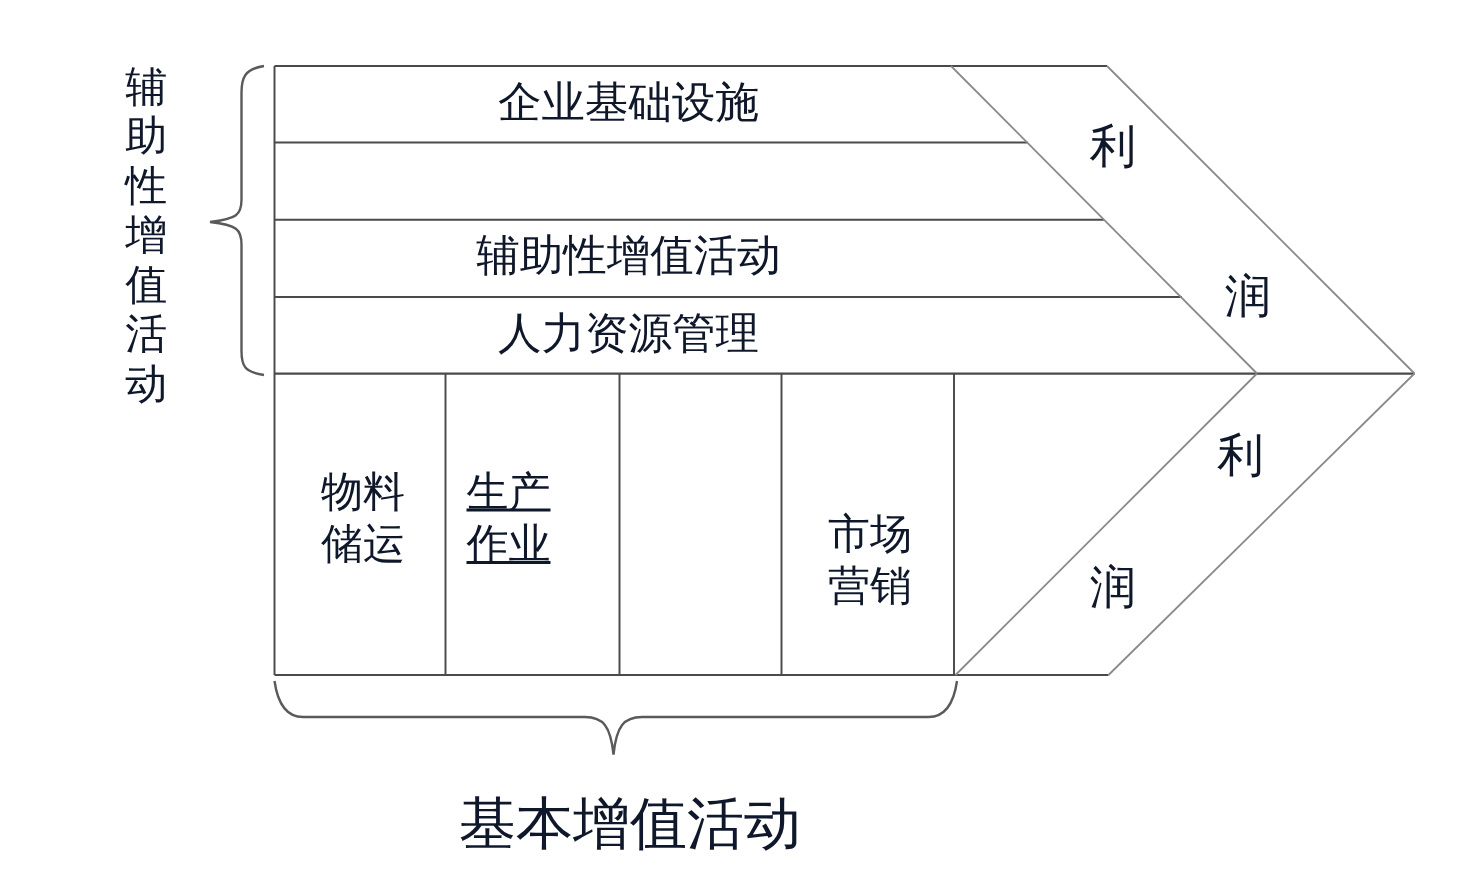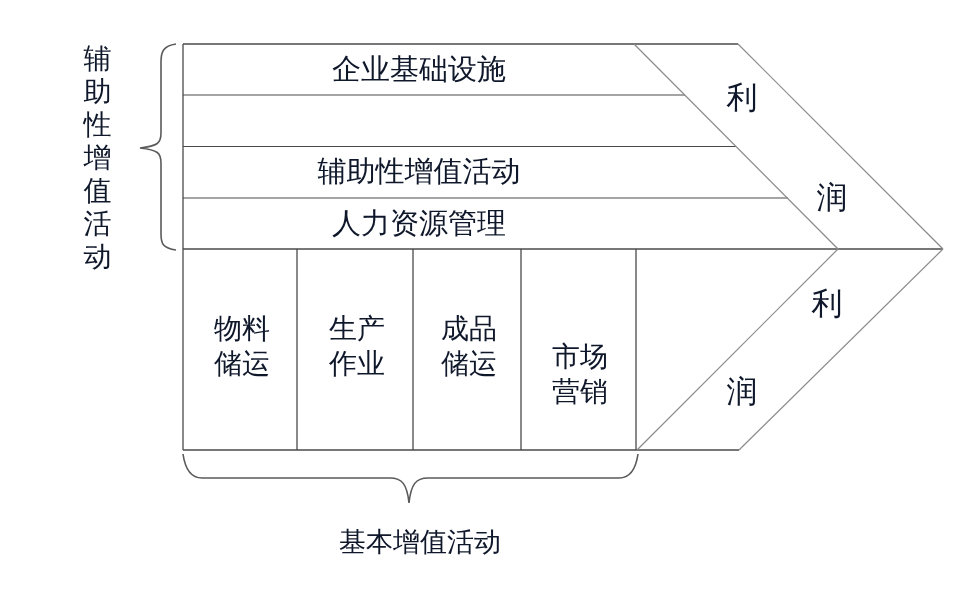--- a/index.html
+++ b/index.html
@@ -51,42 +51,42 @@
   
   .col-label {
     top: 311px;
     width: 60px;
     text-align: right;
     font-size: 28px;
     line-height: 35px;
     word-break: break-all;
   }
   .col-label.c0 { left: 210px; }
-  .col-label.c1 { left: 325px; }
+  .col-label.c1 { left: 307px; text-decoration: underline; }
   .col-label.c2 { left: 437px; }
   .col-label.c3 { left: 548px; margin-top: 28px; }
   .col-label.c4 { left: 650px; }
   
   .profit-char {
     font-size: 31px;
     line-height: 34px;
     width: 34px;
     text-align: center;
   }
   .pu1 { left: 725px; top: 81px; }
   .pu2 { left: 815px; top: 181px; }
   .pl1 { left: 810px; top: 287px; }
   .pl2 { left: 725px; top: 375px; }
   
   .bottom-caption {
     left: 220px;
     top: 524px;
     width: 400px;
     text-align: center;
-    font-size: 27px;
+    font-size: 38px;
     white-space: nowrap;
   }
 </style>
 </head>
 <body>
 
 <div id="canvas">
 
   <svg id="diagram-svg" width="974" height="591" viewBox="0 0 974 591">
 
@@ -115,21 +115,20 @@
   </svg>
 
   <div class="txt left-caption">辅助性增值活动</div>
 
   <div class="txt row-label r0">企业基础设施</div>
   <div class="txt row-label r2">辅助性增值活动</div>
   <div class="txt row-label r3">人力资源管理</div>
 
   <div class="txt col-label c0">物料储运</div>
   <div class="txt col-label c1">生产作业</div>
-  <div class="txt col-label c2">成品储运</div>
   <div class="txt col-label c3">市场营销</div>
 
   <div class="txt profit-char pu1">利</div>
   <div class="txt profit-char pu2">润</div>
 
   <div class="txt profit-char pl1">利</div>
   <div class="txt profit-char pl2">润</div>
 
   <div class="txt bottom-caption">基本增值活动</div>
 

